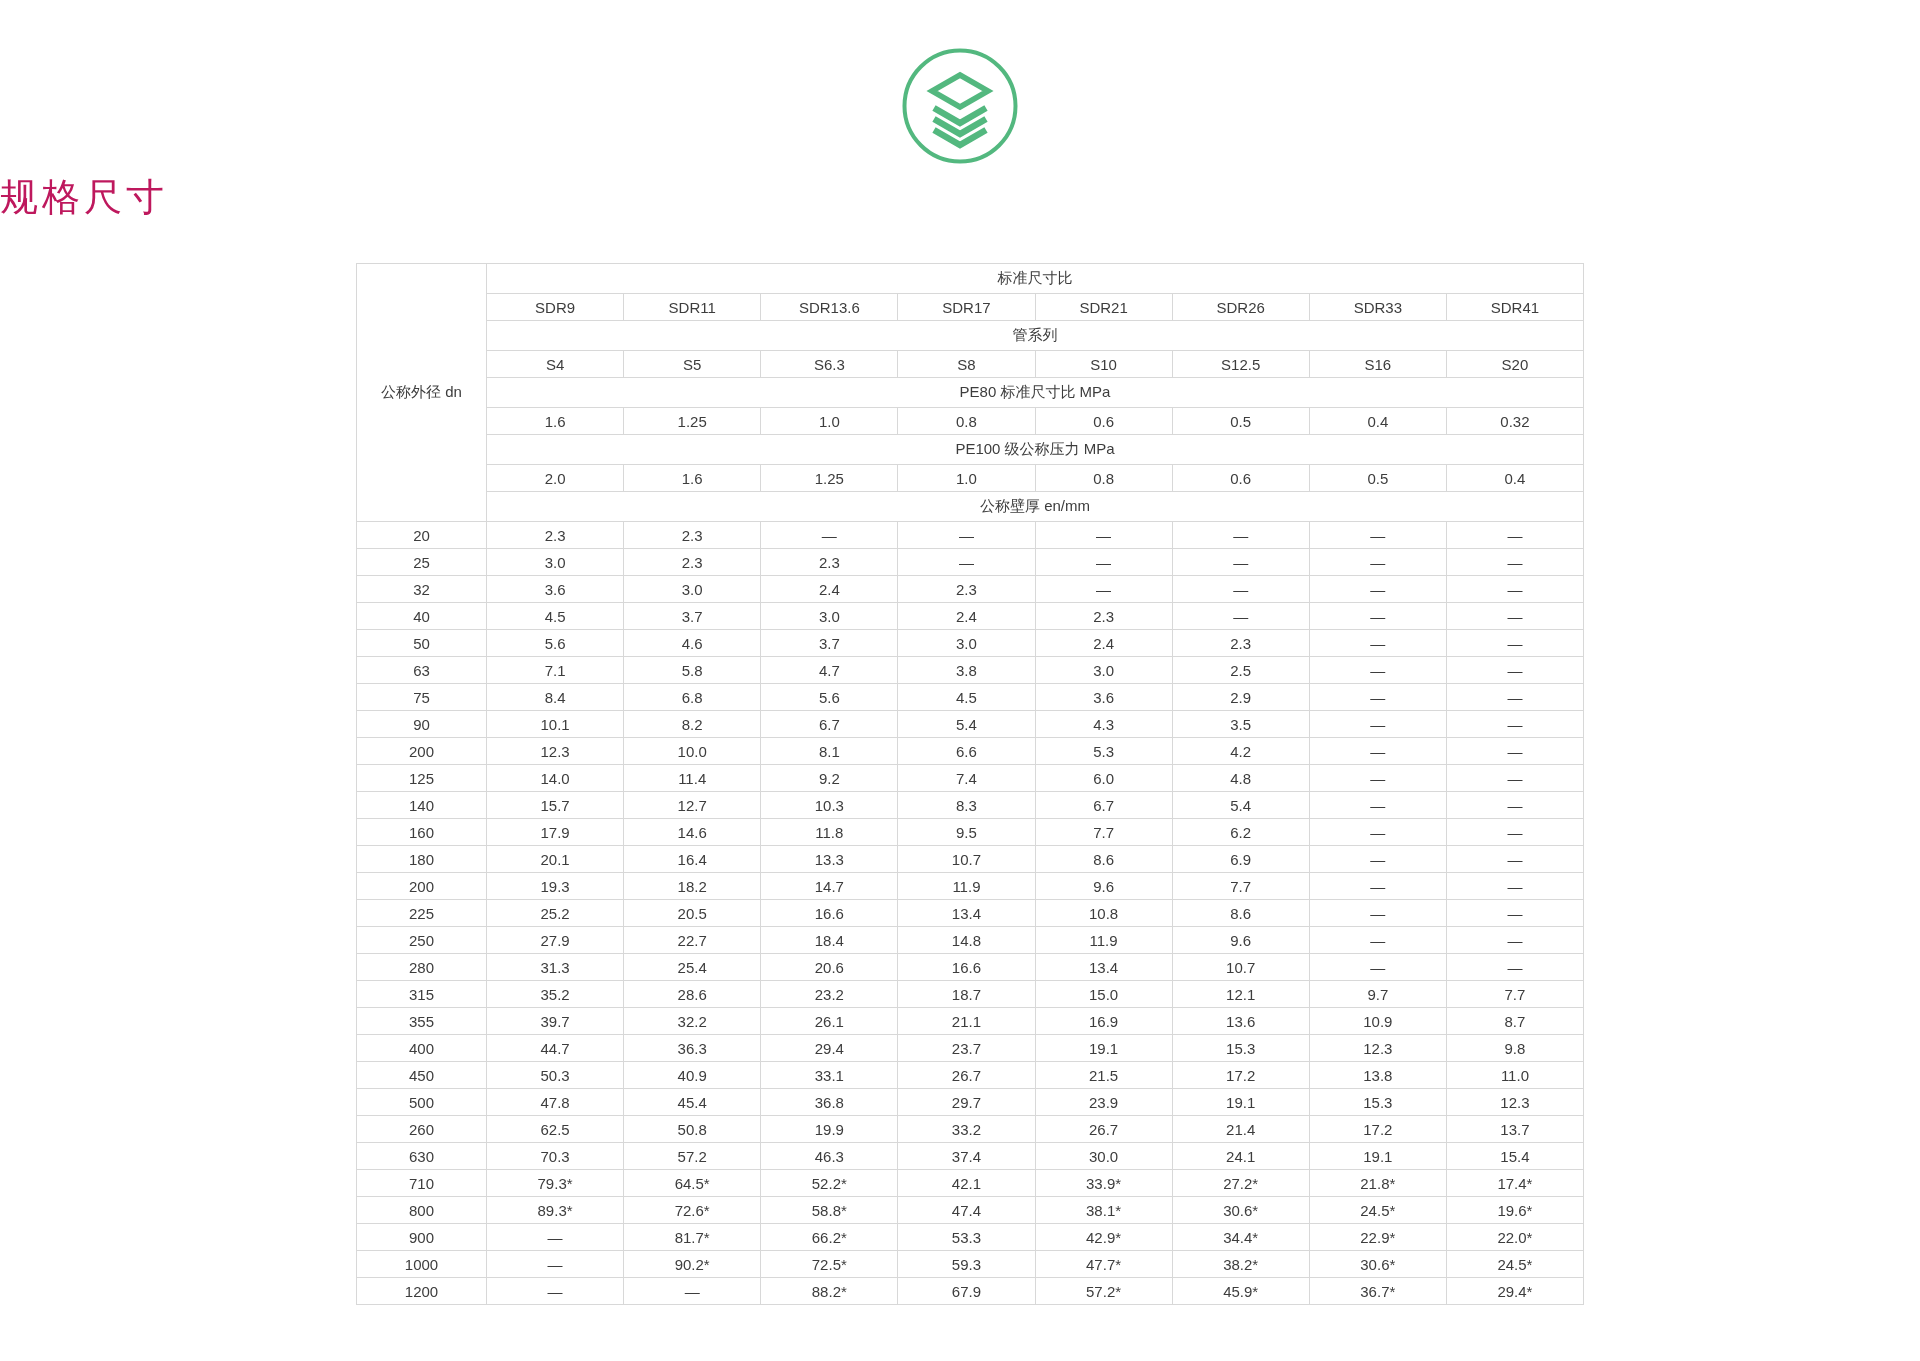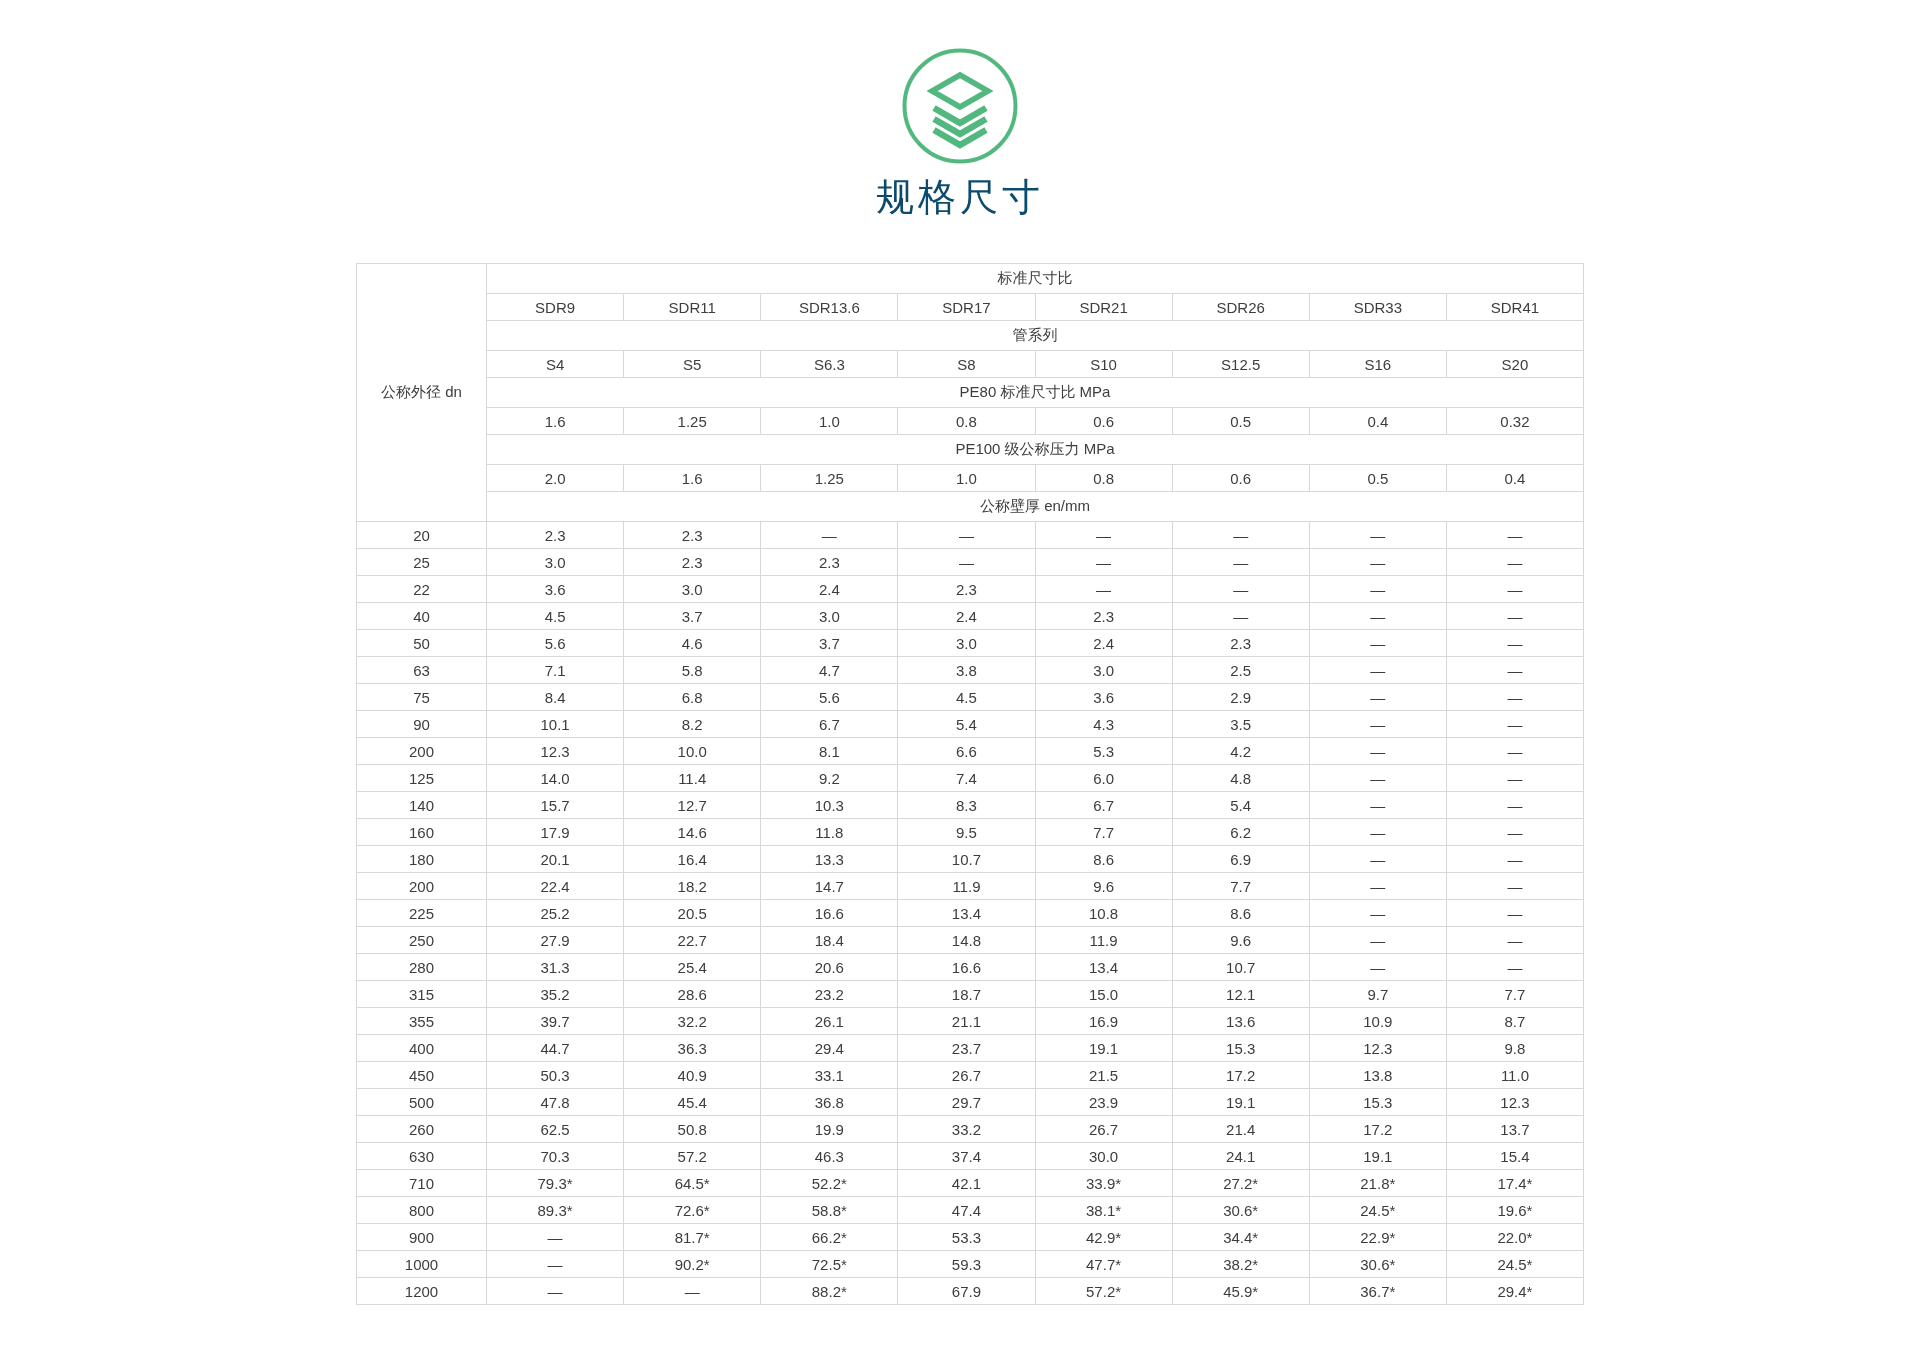--- a/index.html
+++ b/index.html
@@ -20,24 +20,24 @@
     left: 902px;
     top: 48px;
     width: 116px;
     height: 116px;
   }
   .page-title {
     position: absolute;
     left: 0;
     top: 172px;
     width: 1920px;
-    text-align: center;
+    text-align: left;
     font-size: 38px;
     letter-spacing: 4px;
-    color: #0c4a6e;
+    color: #be185d;
     font-weight: 400;
   }
   .table-wrap {
     position: absolute;
     left: 356px;
     top: 263px;
     width: 1228px;
     height: 1042px;
   }
   table.spec {
@@ -159,21 +159,21 @@
             <td>3.0</td>
             <td>2.3</td>
             <td>2.3</td>
             <td>—</td>
             <td>—</td>
             <td>—</td>
             <td>—</td>
             <td>—</td>
           </tr>
           <tr>
-            <td>22</td>
+            <td>32</td>
             <td>3.6</td>
             <td>3.0</td>
             <td>2.4</td>
             <td>2.3</td>
             <td>—</td>
             <td>—</td>
             <td>—</td>
             <td>—</td>
           </tr>
           <tr>
@@ -281,21 +281,21 @@
             <td>16.4</td>
             <td>13.3</td>
             <td>10.7</td>
             <td>8.6</td>
             <td>6.9</td>
             <td>—</td>
             <td>—</td>
           </tr>
           <tr>
             <td>200</td>
-            <td>22.4</td>
+            <td>19.3</td>
             <td>18.2</td>
             <td>14.7</td>
             <td>11.9</td>
             <td>9.6</td>
             <td>7.7</td>
             <td>—</td>
             <td>—</td>
           </tr>
           <tr>
             <td>225</td>

